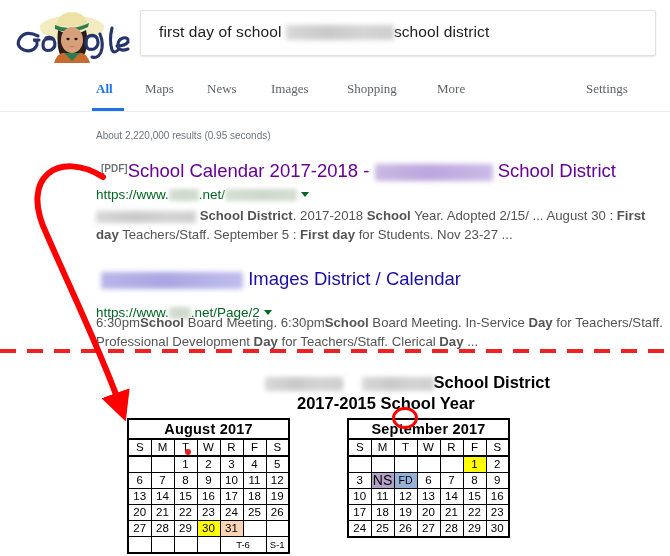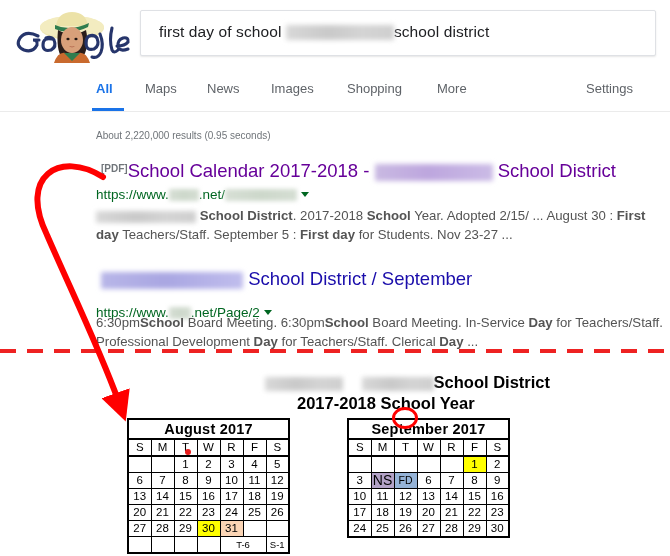--- a/index.html
+++ b/index.html
@@ -73,20 +73,21 @@
   #navbar {
     position: absolute; left: 0; top: 70px;
     width: 670px; height: 42px;
     border-bottom: 1px solid #ebebeb;
   }
   .tab {
     position: absolute; top: 11px;
     font-size: 13px; color: #5f6368;
     cursor: pointer;
     white-space: nowrap;
+    font-family: Liberation Serif, serif;
   }
   .tab.active { color: #1a73e8; font-weight: bold; }
   #tab-underline {
     position: absolute; top: 38px;
     height: 3px; background: #1a73e8;
   }
 
   
   #results { position: absolute; left: 0; top: 112px; width: 670px; }
   #resultstats {
@@ -253,34 +254,34 @@
       <span class="pdf-badge">[PDF]</span><span class="t-visited">School Calendar 2017-2018 - </span><span class="redact-purple" style="width:118px;height:17px;"></span><span class="t-visited"> School District</span>
     </div>
     <div class="result-url" style="top:75px;">
       <span>https://www.</span><span class="redact-green" style="width:30px;height:12px;"></span><span>.net/</span><span class="redact-green" style="width:72px;height:12px;"></span><span class="caret"></span>
     </div>
     <div class="result-snippet" style="top:94px;">
       <span class="redact" style="width:100px;height:12px;"></span> <span><b>School District</b>. 2017-2018 <b>School</b> Year. Adopted 2/15/ ... August 30 : <b>First day</b> Teachers/Staff. September 5 : <b>First day</b> for Students. Nov 23-27 ...</span>
     </div>
 
     <div class="result-title" style="top:157px;">
-      <span class="redact-blue" style="width:142px;height:17px;"></span><span class="t-link"> School District / September</span>
+      <span class="redact-blue" style="width:142px;height:17px;"></span><span class="t-link"> Images District / Calendar</span>
     </div>
     <div class="result-url" style="top:193px;">
       <span>https://www.</span><span class="redact-green" style="width:22px;height:12px;"></span><span>.net/Page/2</span><span class="caret"></span>
     </div>
     <div class="result-snippet" style="top:201px;">6:30pm<b>School</b> Board Meeting. 6:30pm<b>School</b> Board Meeting. In-Service <b>Day</b> for Teachers/Staff. Professional Development <b>Day</b> for Teachers/Staff. Clerical <b>Day</b> ...</div>
   </div>
 
   <div id="cal-panel">
 
     <div id="cal-heading">
       <span class="redact" style="width:78px;height:14px;"></span>
       <span class="redact" style="width:72px;height:14px;margin-left:14px;"></span><span>School District</span>
-      <span class="ln2">2017-2018 School Year</span>
+      <span class="ln2">2017-2015 School Year</span>
     </div>
 
     <table class="cal" id="cal-august" style="left:127px;top:62px;">
         <tbody>
           <tr>
             <td class="month" colspan="7">August 2017</td>
           </tr>
           <tr class="dow">
             <td>S</td>
             <td>M</td>

